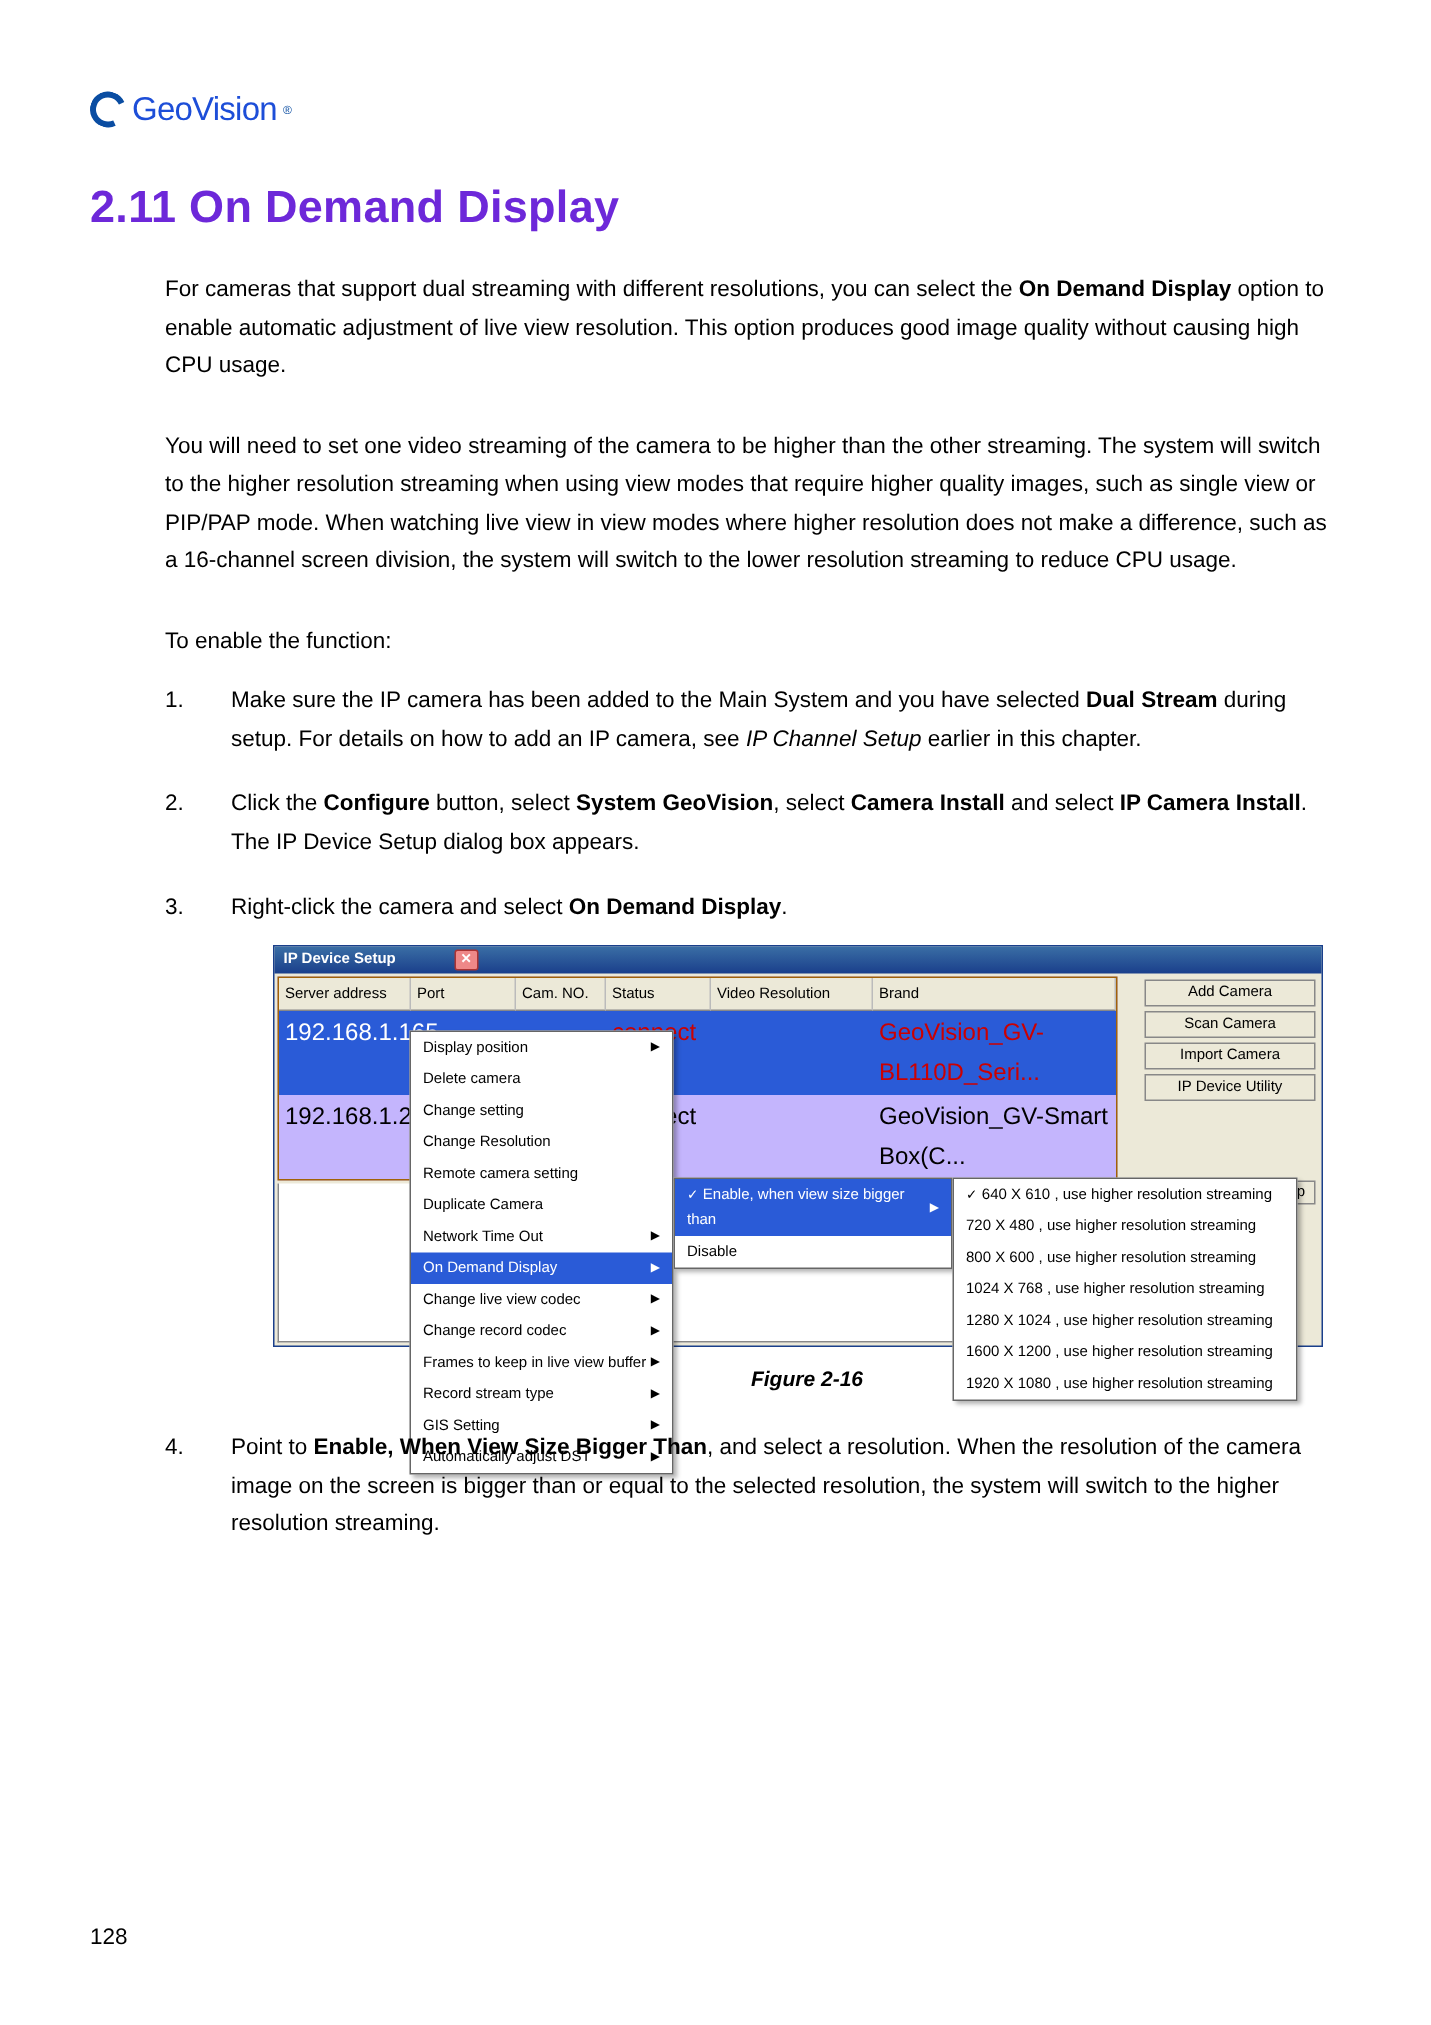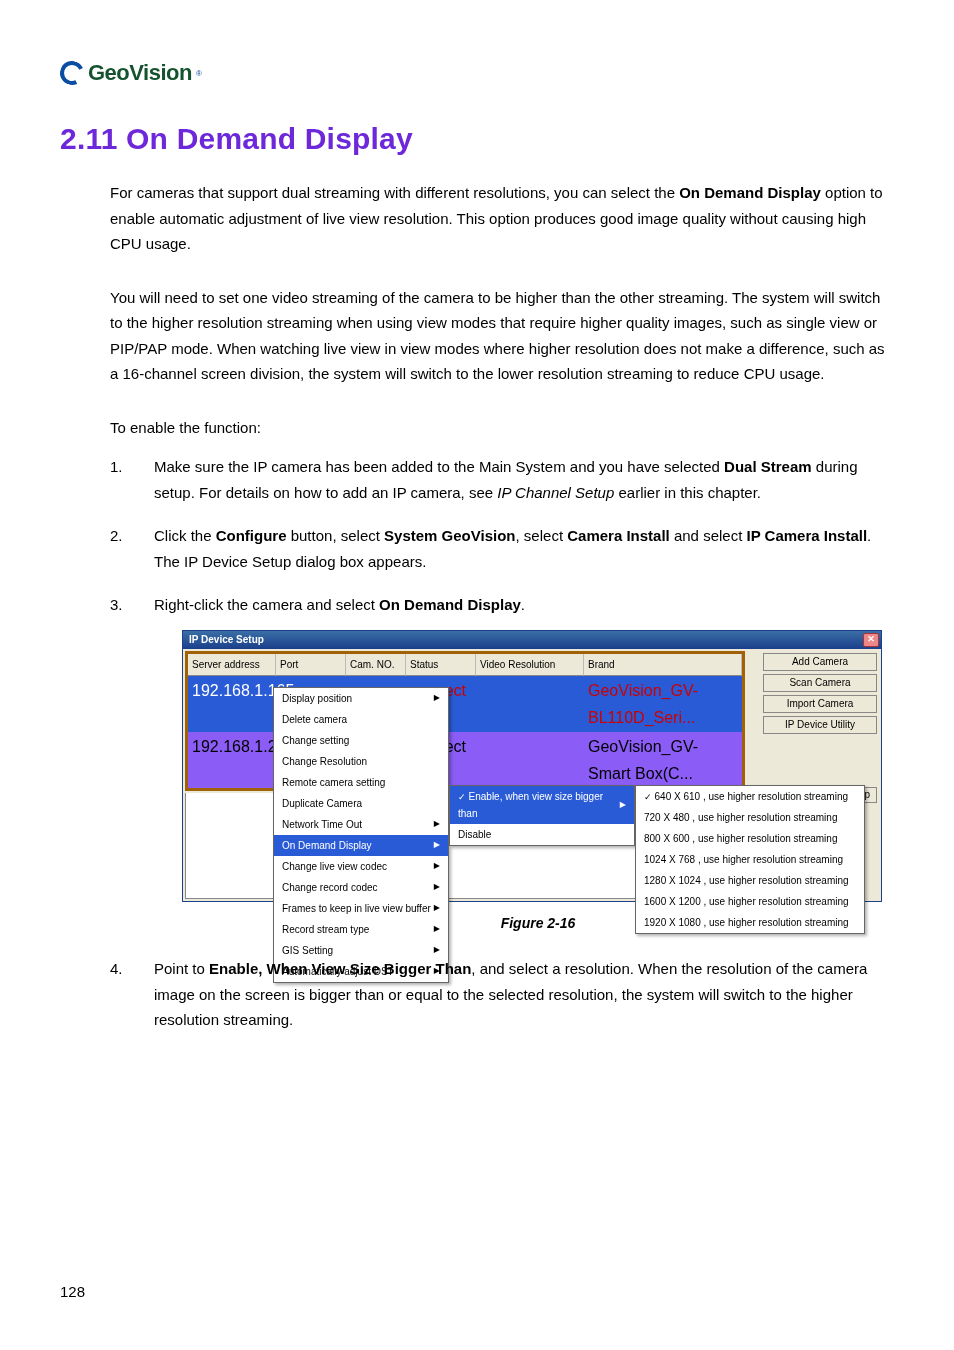--- a/index.html
+++ b/index.html
@@ -1,38 +1,38 @@
 <!DOCTYPE html>
 <html><head>
 <meta charset="utf-8">
 <style>
   * { box-sizing: border-box; margin: 0; padding: 0; }
   html, body { width: 954px; background: #fff; font-family: Arial, Helvetica, sans-serif; color: #000; }
   .page { width: 954px; padding: 60px 60px 40px 60px; position: relative; min-height: 1350px; }
   .logo { display: flex; align-items: center; gap: 4px; margin-bottom: 36px; }
   .logo-mark { width: 24px; height: 24px; position: relative; }
   .logo-mark::before { content: ""; position: absolute; inset: 0; border: 4px solid #0a4da2; border-right-color: transparent; border-radius: 50%; transform: rotate(20deg); }
-  .logo-text { font-family: "Arial Black", Arial, sans-serif; font-size: 22px; font-weight: 700; color: #14532d; letter-spacing: -0.5px; }
+  .logo-text { font-family: "Arial Black", Arial, sans-serif; font-size: 22px; font-weight: 400; color: #1d4ed8; letter-spacing: -0.5px; }
   .logo-tm { font-size: 8px; color: #0a4da2; }
   h1.section-title { font-family: Arial, Helvetica, sans-serif; font-size: 30px; font-weight: 900; color: #6d28d9; letter-spacing: 0.2px; margin-bottom: 24px; }
   .body { margin-left: 50px; font-size: 15px; line-height: 1.7; }
   .para { margin-bottom: 28px; }
   ol.steps { list-style: none; counter-reset: step; padding: 0; }
   ol.steps > li { counter-increment: step; position: relative; padding-left: 44px; margin-bottom: 18px; font-size: 15px; line-height: 1.7; }
   ol.steps > li::before { content: counter(step) "."; position: absolute; left: 0; top: 0; }
   .figure-wrap { margin: 12px 0 20px 28px; }
   .figure-caption { text-align: center; font-style: italic; font-weight: bold; font-size: 14px; margin-top: 10px; }
   .page-num { position: absolute; bottom: 50px; left: 60px; font-size: 15px; }
 
   
   .dlg { width: 700px; border: 1px solid #1a3f8b; font-family: Tahoma, Arial, sans-serif; font-size: 10px; background: #ece9d8; color: #000; position: relative; }
-  .dlg-titlebar { height: 18px; background: linear-gradient(#3a6ea5,#1a3f8b); color: #fff; display: flex; align-items: center; justify-content: space-between; padding: 0 2px 0 6px; font-weight: bold; }
+  .dlg-titlebar { height: 18px; background: linear-gradient(#3a6ea5,#1a3f8b); color: #fff; display: flex; align-items: center; justify-content: flex-start; padding: 0 2px 0 6px; font-weight: bold; gap: 39px; }
   .dlg-close { width: 16px; height: 14px; background: #e88; border: 1px solid #a33; color: #fff; display:flex; align-items:center; justify-content:center; font-size: 9px; font-weight:bold; border-radius:2px; }
   .dlg-body { position: relative; padding: 0; }
-  .grid { width: 560px; background: #8b5cf6; border: 3px solid #a16207; margin: 2px; }
+  .grid { width: 560px; background: #c4b5fd; border: 1px solid #a16207; margin: 2px; }
   .grid-hdr, .grid-row { display: flex; }
   .grid-hdr div { background: #ece9d8; border-right: 1px solid #bbb; border-bottom: 1px solid #888; padding: 2px 4px; font-size: 10px; }
   .grid-row div { padding: 1px 4px; font-size: 16px; }
   .col-addr{width:88px;} .col-port{width:70px;} .col-cam{width:60px;} .col-status{width:70px;} .col-vres{width:108px;} .col-brand{flex:1;}
   .sel { background: #2a5bd7; color: #fff; }
   .red { color: #c00; }
   .btns { position: absolute; right: 4px; top: 2px; display: flex; flex-direction: column; gap: 3px; }
   .winbtn { width: 114px; height: 18px; border: 1px solid #888; background: #ece9d8; font-size: 10px; padding: 0 4px; text-align: center; line-height: 16px; }
   .ctx { position: absolute; left: 90px; top: 36px; width: 176px; background: #fff; border: 1px solid #666; box-shadow: 2px 2px 3px rgba(0,0,0,.3); }
   .ctx-item { padding: 2px 8px 2px 8px; font-size: 10px; display:flex; justify-content: space-between; align-items: center; }

